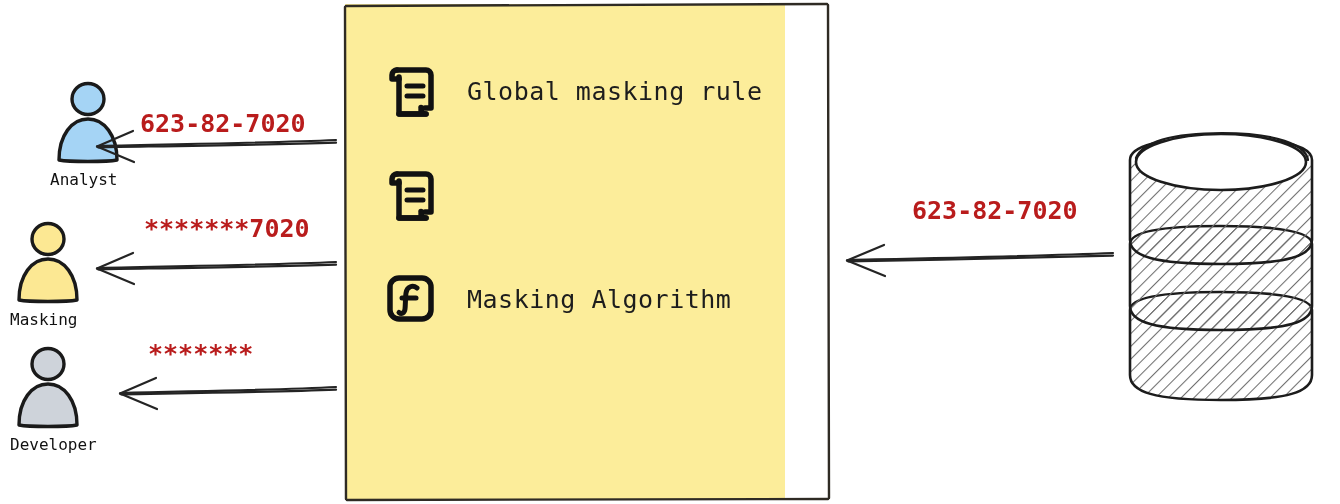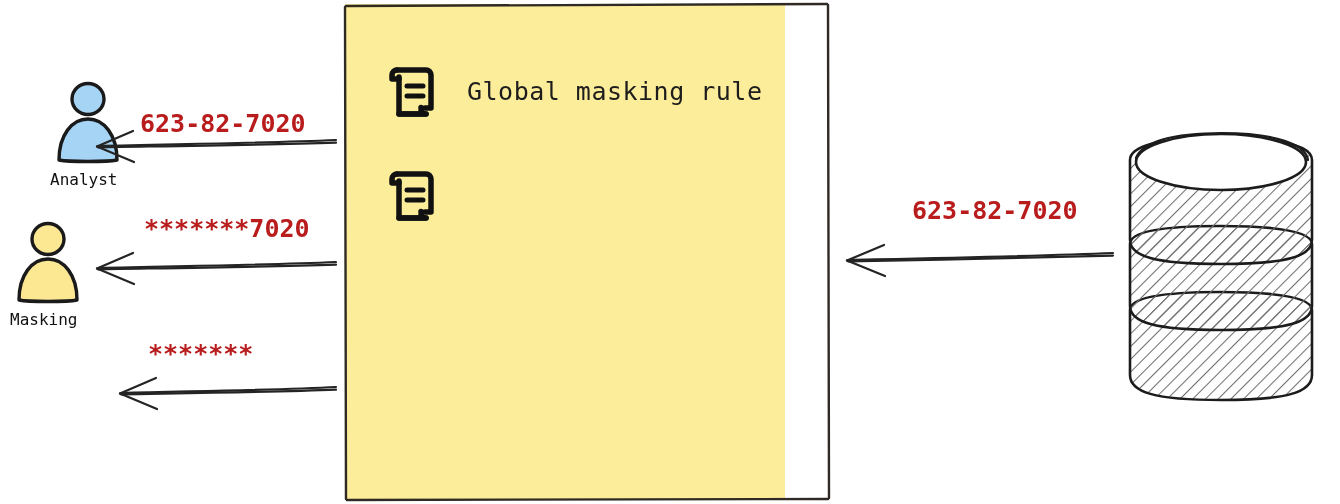--- a/index.html
+++ b/index.html
@@ -130,20 +130,30 @@
           <svg width="52" height="56" viewBox="0 0 52 56" fill="none">
             <path d="M13 6 h29 a5 5 0 0 1 5 5 v33 h-6" stroke="#111" stroke-width="5.5" stroke-linecap="round" stroke-linejoin="round"></path>
             <path d="M13 6 a5 5 0 0 0 -5 5 v4 h7" stroke="#111" stroke-width="5.5" stroke-linecap="round" stroke-linejoin="round"></path>
             <path d="M15 13 v37 h27 a5 5 0 0 1 -5 -6 v-0.5" stroke="#111" stroke-width="5.5" stroke-linecap="round" stroke-linejoin="round"></path>
             <path d="M15 50 h27" stroke="#111" stroke-width="5.5" stroke-linecap="round"></path>
             <path d="M23 22 h16 M23 32 h16" stroke="#111" stroke-width="5" stroke-linecap="round"></path>
           </svg>
         </span>
       </div>
 
+      <div class="policy-row">
+        <span class="policy-icon">
+          <svg width="52" height="54" viewBox="0 0 52 54" fill="none">
+            <rect x="6" y="5" width="41" height="41" rx="9" ry="9" stroke="#111" stroke-width="5.5"></rect>
+            <path d="M33 15 c-4 -3 -10 -2 -11 5 c-0.7 5 -0.5 12 -1 16 c-0.5 4 -3.5 5.5 -6 3.5" stroke="#111" stroke-width="5" stroke-linecap="round" fill="none"></path>
+            <path d="M18 25 h14" stroke="#111" stroke-width="5" stroke-linecap="round"></path>
+          </svg>
+        </span>
+        <span class="policy-label">Masking Algorithm</span>
+      </div>
 
 
     </div>
   </div>
 
   <div class="abs actor actor-analyst">
     <svg class="actor-figure" viewBox="0 0 80 88">
       <ellipse cx="40" cy="19" rx="16" ry="15.5" fill="#a5d4f5" stroke="#1a1a1a" stroke-width="3.4"></ellipse>
       <path d="M11 80 c0 -25 13 -41 29 -41 c16 0 29 16 29 41 c-10 2 -48 2 -58 0 z" fill="#a5d4f5" stroke="#1a1a1a" stroke-width="3.4" stroke-linejoin="round"></path>
     </svg>
@@ -151,20 +161,27 @@
   </div>
 
   <div class="abs actor actor-support">
     <svg class="actor-figure" viewBox="0 0 80 88">
       <ellipse cx="40" cy="19" rx="16" ry="15.5" fill="#fce893" stroke="#1a1a1a" stroke-width="3.4"></ellipse>
       <path d="M11 80 c0 -25 13 -41 29 -41 c16 0 29 16 29 41 c-10 2 -48 2 -58 0 z" fill="#fce893" stroke="#1a1a1a" stroke-width="3.4" stroke-linejoin="round"></path>
     </svg>
     <div class="actor-label">Masking</div>
   </div>
 
+  <div class="abs actor actor-developer">
+    <svg class="actor-figure" viewBox="0 0 80 88">
+      <ellipse cx="40" cy="19" rx="16" ry="15.5" fill="#ced3da" stroke="#1a1a1a" stroke-width="3.4"></ellipse>
+      <path d="M11 80 c0 -25 13 -41 29 -41 c16 0 29 16 29 41 c-10 2 -48 2 -58 0 z" fill="#ced3da" stroke="#1a1a1a" stroke-width="3.4" stroke-linejoin="round"></path>
+    </svg>
+    <div class="actor-label">Developer</div>
+  </div>
 
   <div class="flow-label label-analyst">623-82-7020</div>
   <div class="flow-label label-support">*******7020</div>
   <div class="flow-label label-developer">*******</div>
   <div class="flow-label label-db">623-82-7020</div>
 
   <svg id="sketch" viewBox="0 0 1340 504">
     <defs>
       <pattern id="hatch" width="9" height="9" patternTransform="rotate(45)" patternUnits="userSpaceOnUse">
         <line x1="0" y1="0" x2="0" y2="9" stroke="#6f6f6f" stroke-width="2.1"></line>

